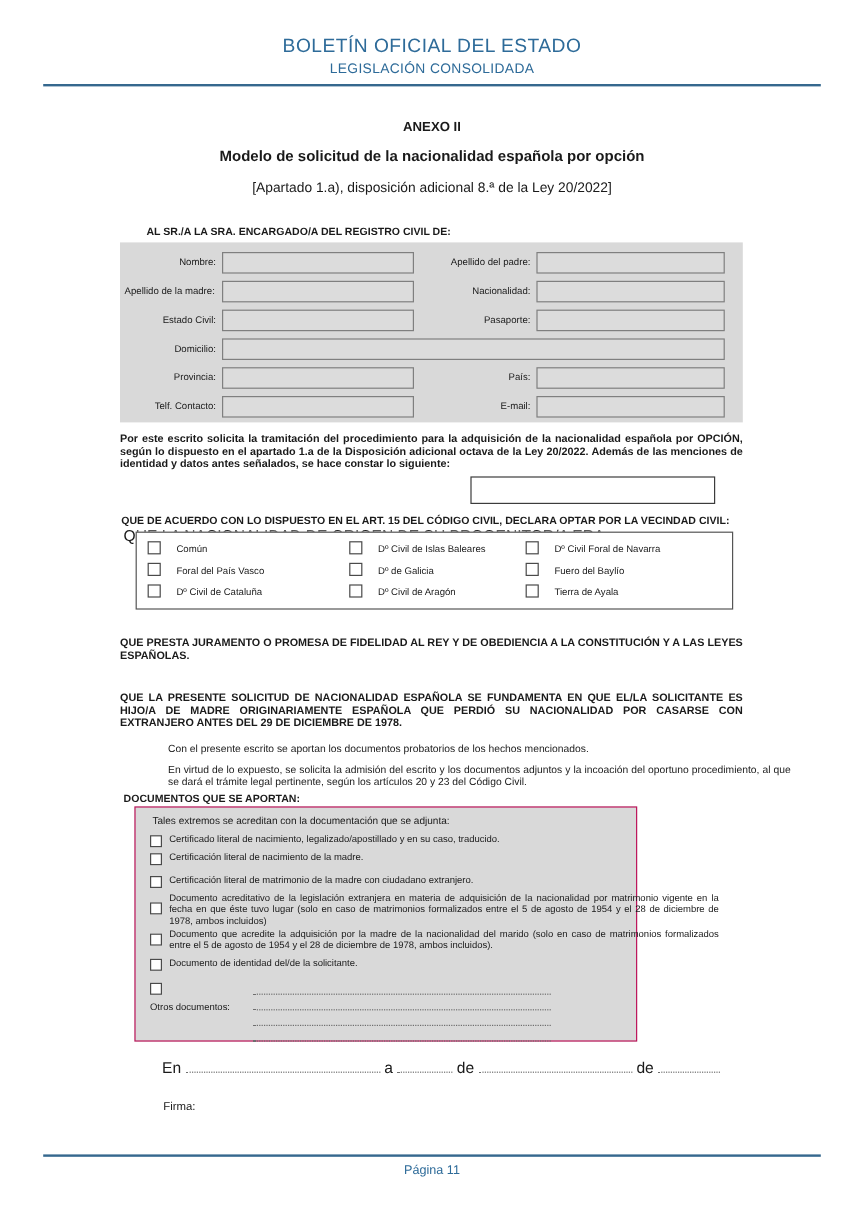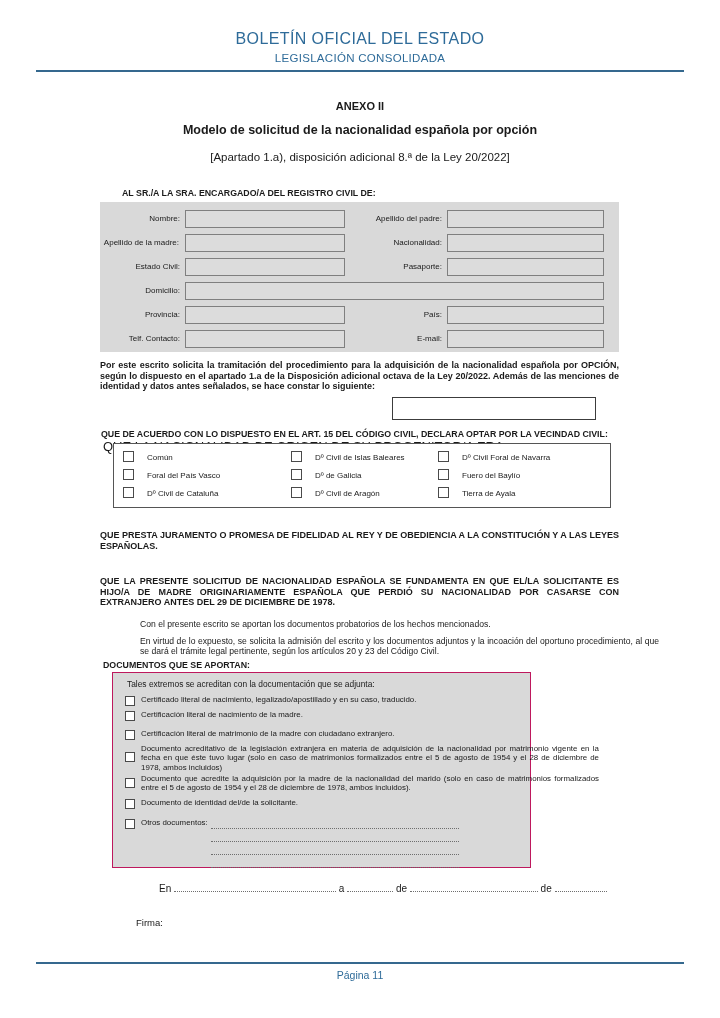--- a/index.html
+++ b/index.html
@@ -79,21 +79,21 @@
   }
   .docs-intro{position:absolute;left:14px;top:6px;font-size:8.4px;}
   .ditem{position:absolute;left:12px;display:flex;align-items:flex-start;gap:6px;}
   .ditem .cb{width:10px;height:10px;margin-top:1px;}
   .ditem-label{font-size:7.9px;line-height:9.3px;width:458px;text-align:justify;}
   .dotline{
     position:absolute;left:98px;width:248px;height:10px;
     border-bottom:1px dotted #6e6e6e;
   }
   
-  .date-line{position:absolute;left:135px;top:882px;font-size:10px;white-space:nowrap;margin-left:24px;}
+  .date-line{position:absolute;left:135px;top:882px;font-size:13px;white-space:nowrap;}
   .dots{display:inline-block;border-bottom:1px dotted #6e6e6e;height:9px;vertical-align:baseline;}
   .firma{position:absolute;left:136px;top:917px;font-size:9.5px;}
   
   .pagina{position:absolute;top:969px;width:100%;text-align:center;font-size:10.5px;color:#2e6b99;}
 </style>
 </head>
 <body>
 
 <div class="page">
 
@@ -215,21 +215,21 @@
       <span class="ditem-label">Documento acreditativo de la legislación extranjera en materia de adquisición de la nacionalidad por matrimonio vigente en la fecha en que éste tuvo lugar (solo en caso de matrimonios formalizados entre el 5 de agosto de 1954 y el 28 de diciembre de 1978, ambos incluidos)</span>
     </div>
     <div class="ditem" style="top:101px;">
       <span class="cb" style="margin-top:4px;"></span>
       <span class="ditem-label">Documento que acredite la adquisición por la madre de la nacionalidad del marido (solo en caso de matrimonios formalizados entre el 5 de agosto de 1954 y el 28 de diciembre de 1978, ambos incluidos).</span>
     </div>
     <div class="ditem" style="top:125px;">
       <span class="cb"></span>
       <span class="ditem-label">Documento de identidad del/de la solicitante.</span>
     </div>
-    <div class="ditem" style="top:145px;">
+    <div class="ditem" style="top:145px;flex-direction:column;">
       <span class="cb"></span>
       <span class="ditem-label" style="width:auto;">Otros documentos:</span>
     </div>
     <div class="dotline" style="top:145px;"></div>
     <div class="dotline" style="top:158px;"></div>
     <div class="dotline" style="top:171px;"></div>
     <div class="dotline" style="top:184px;"></div>
   </div>
 
   <div class="date-line">

